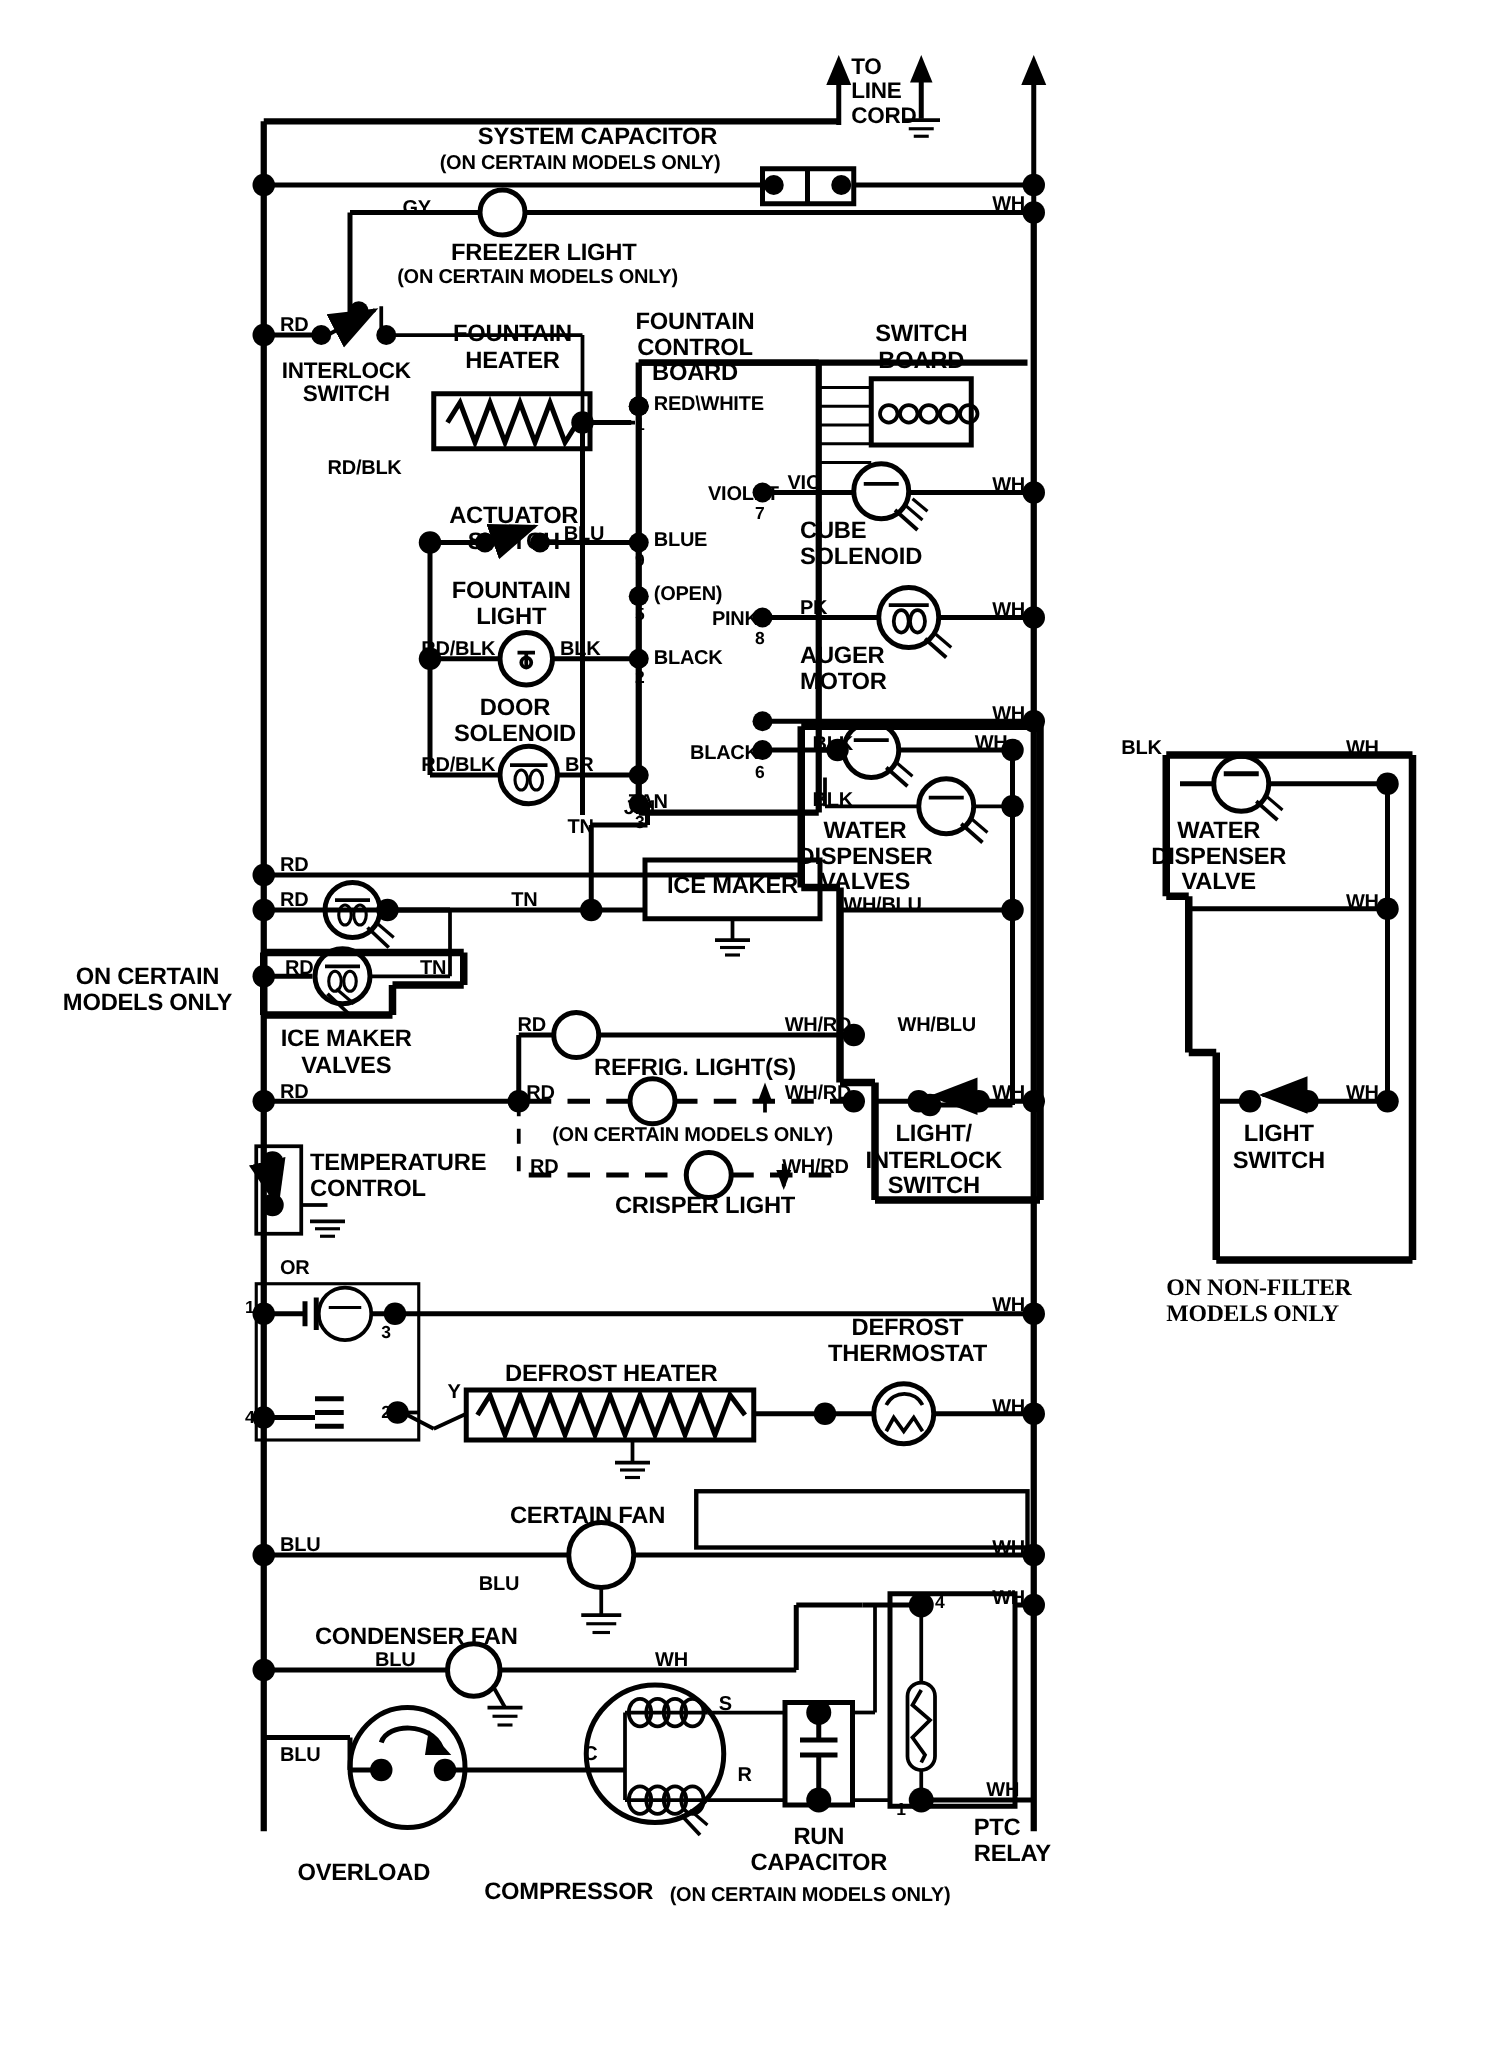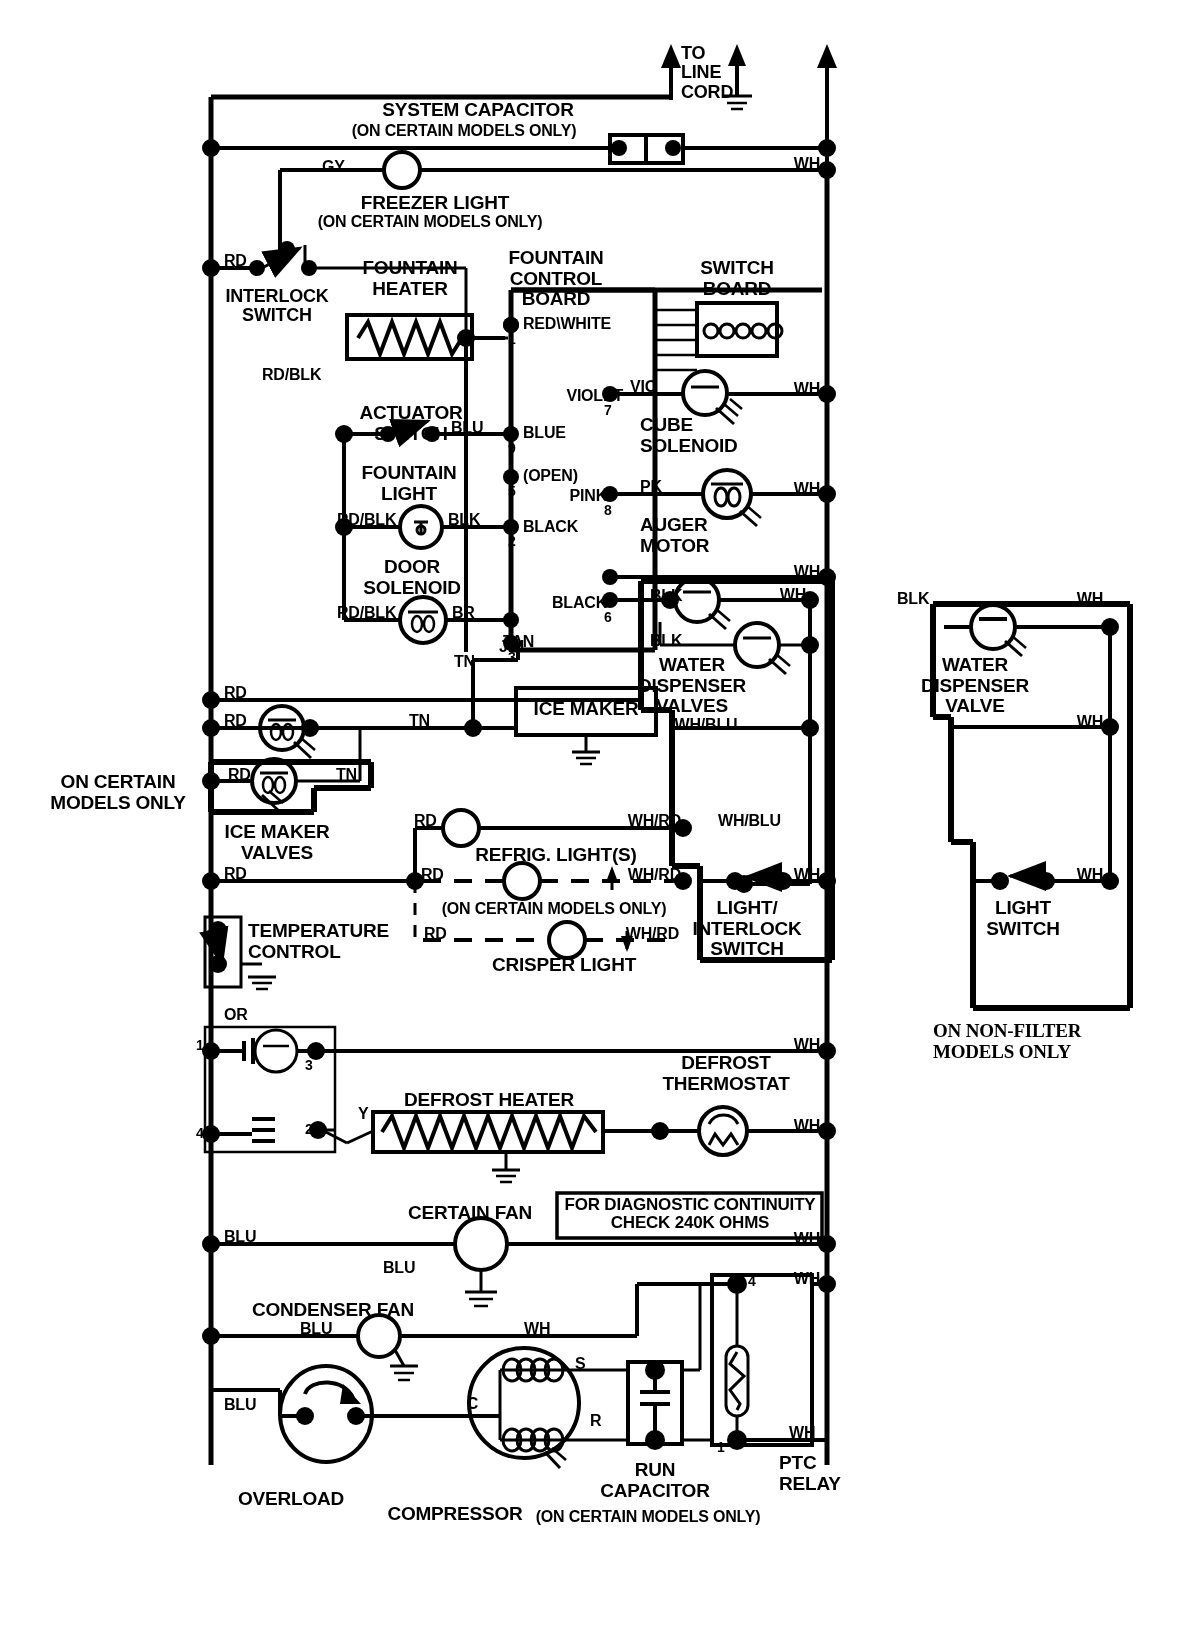--- a/index.html
+++ b/index.html
@@ -538,22 +538,20 @@
 <div class="lbl t14 l" style="left:196px;top:1038px;">1</div>
 <div class="lbl t14 l" style="left:305px;top:1058px;">3</div>
 <div class="lbl t14 l" style="left:196px;top:1126px;">4</div>
 <div class="lbl t14 l" style="left:305px;top:1122px;">2</div>
 <div class="lbl t16 l" style="left:358px;top:1105px;">Y</div>
 <div class="lbl t19 c" style="left:489px;top:1090px;">DEFROST HEATER</div>
 <div class="lbl t19 c" style="left:726px;top:1053px;">DEFROST
 THERMOSTAT</div>
 <div class="lbl t16 r" style="left:820px;top:1036px;">WH</div>
 <div class="lbl t16 r" style="left:820px;top:1117px;">WH</div>
-<div class="lbl t17 c" style="left:690px;top:1196px;">FOR DIAGNOSTIC CONTINUITY
-CHECK 240K OHMS</div>
 
 <div class="lbl t16 l" style="left:224px;top:1228px;">BLU</div>
 <div class="lbl t16 l" style="left:383px;top:1259px;">BLU</div>
 <div class="lbl t19 c" style="left:470px;top:1203px;">CERTAIN FAN</div>
 <div class="lbl t16 r" style="left:820px;top:1230px;">WH</div>
 <div class="lbl t19 c" style="left:333px;top:1300px;">CONDENSER FAN</div>
 <div class="lbl t16 l" style="left:300px;top:1320px;">BLU</div>
 <div class="lbl t16 l" style="left:524px;top:1320px;">WH</div>
 <div class="lbl t16 r" style="left:820px;top:1270px;">WH</div>
 <div class="lbl t16 l" style="left:224px;top:1396px;">BLU</div>

